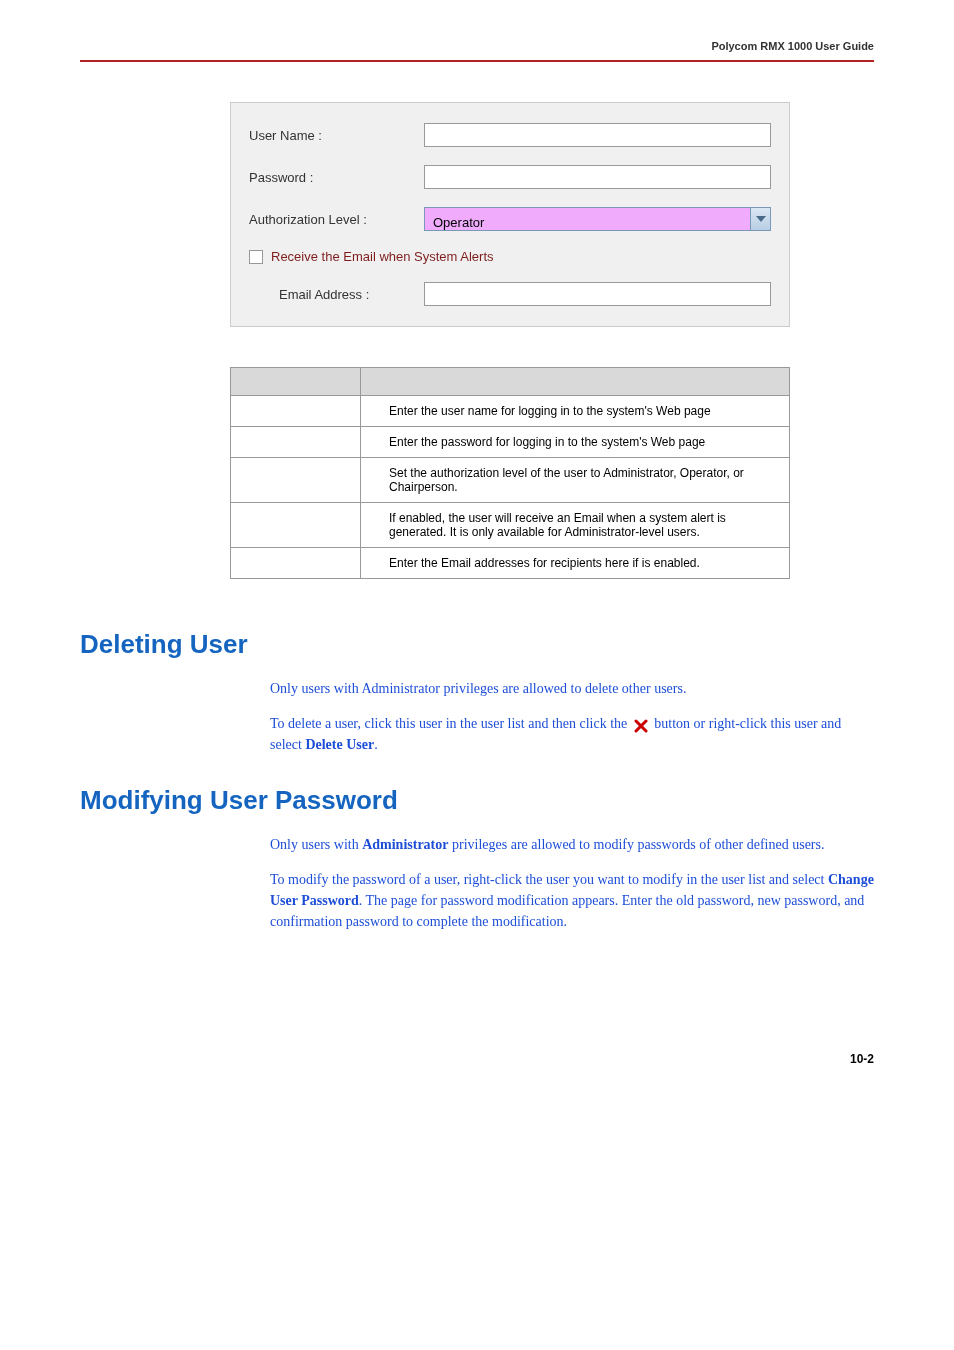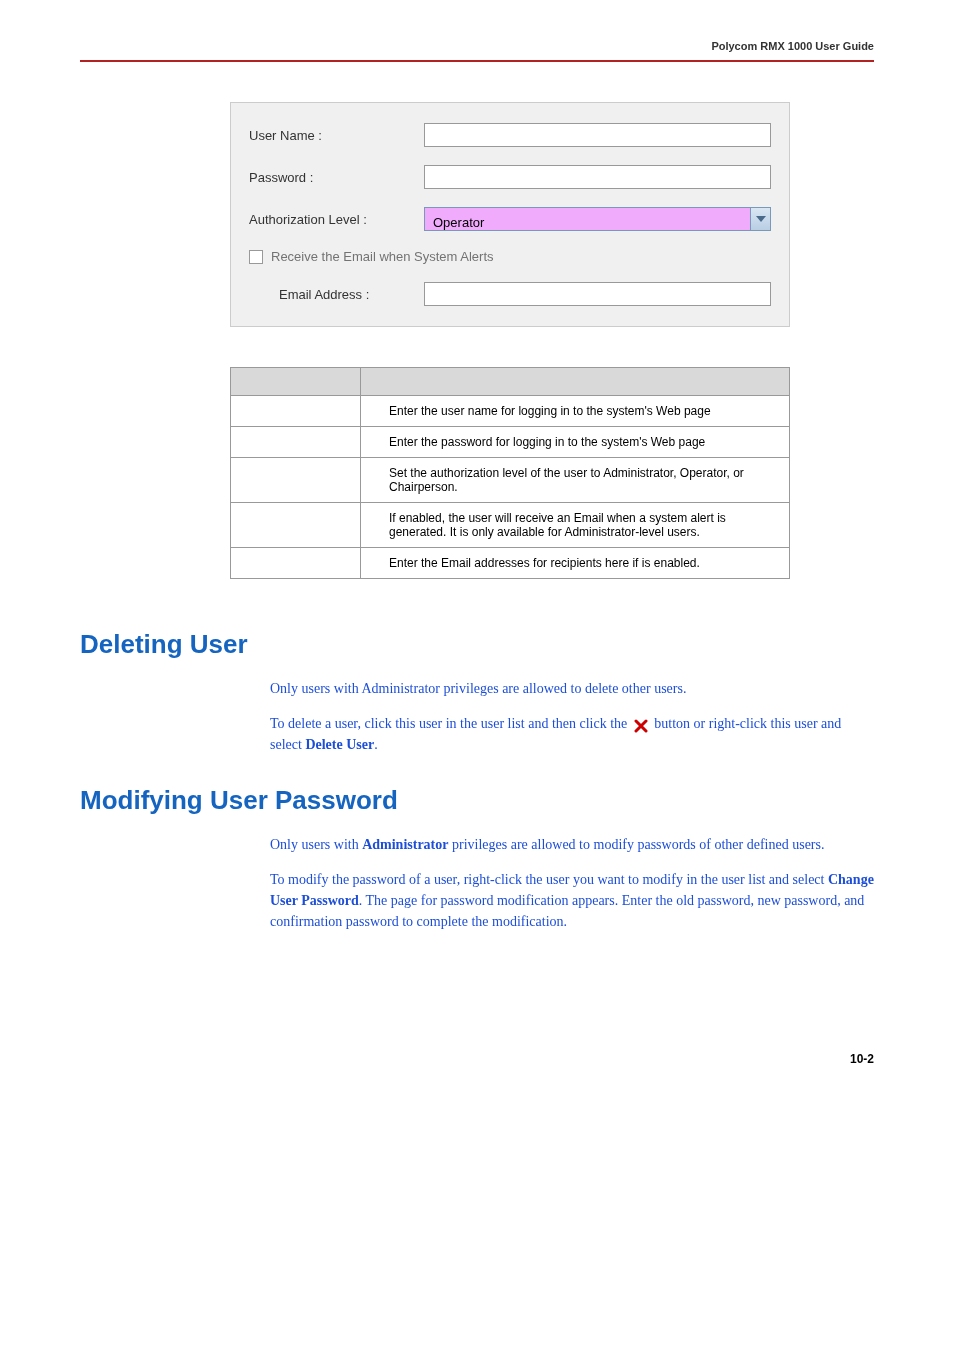--- a/index.html
+++ b/index.html
@@ -84,21 +84,21 @@
     .app-checkbox {
       width: 14px;
       height: 14px;
       border: 1px solid #999;
       background: #fff;
       margin-right: 8px;
       flex-shrink: 0;
     }
     .app-checkbox-label {
       font-size: 13px;
-      color: #737373;
+      color: #7f1d1d;
     }
     .app-email-row {
       display: flex;
       align-items: center;
       margin-left: 30px;
     }
     .app-email-label {
       width: 145px;
       font-size: 13px;
       color: #333;

